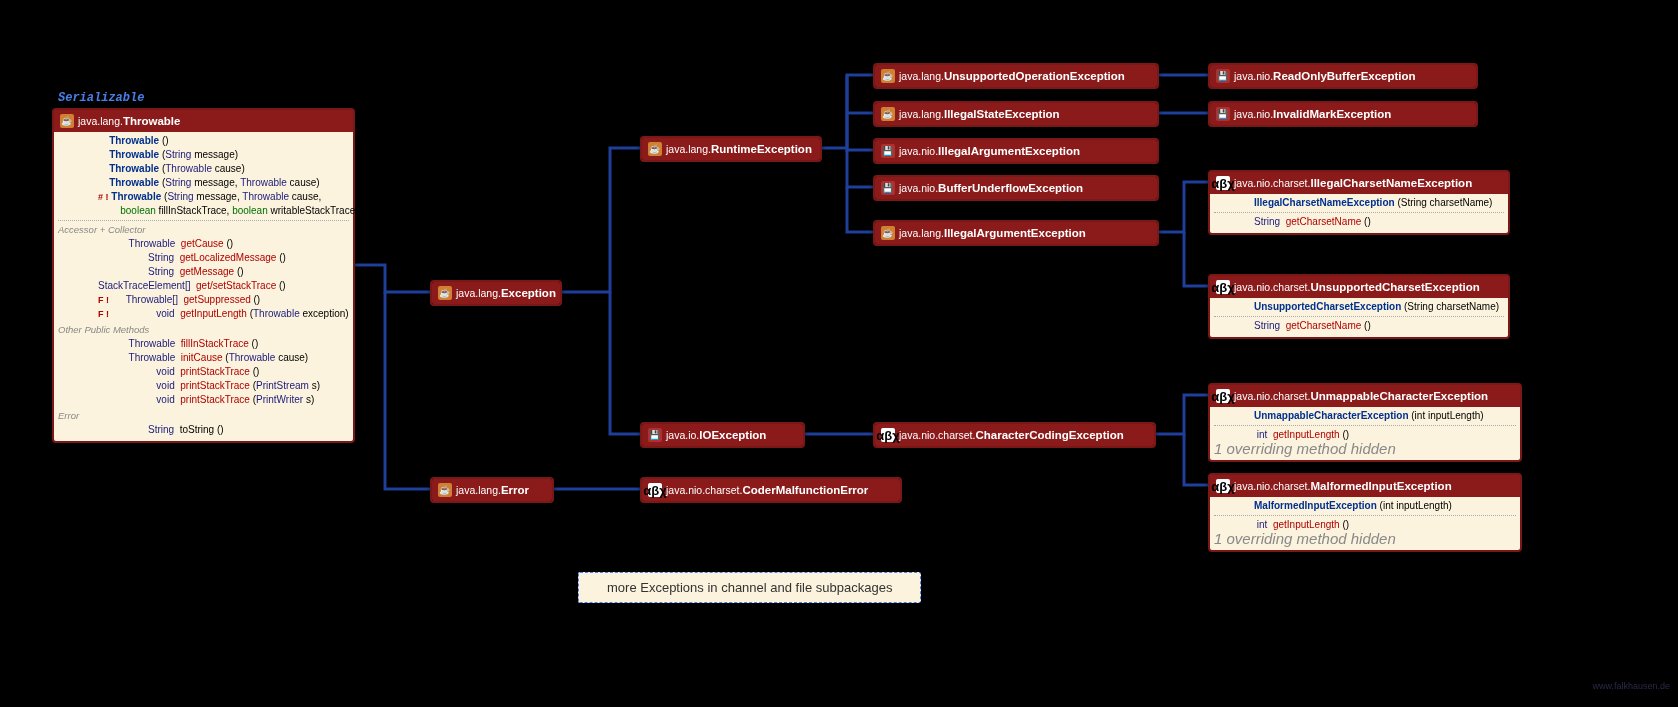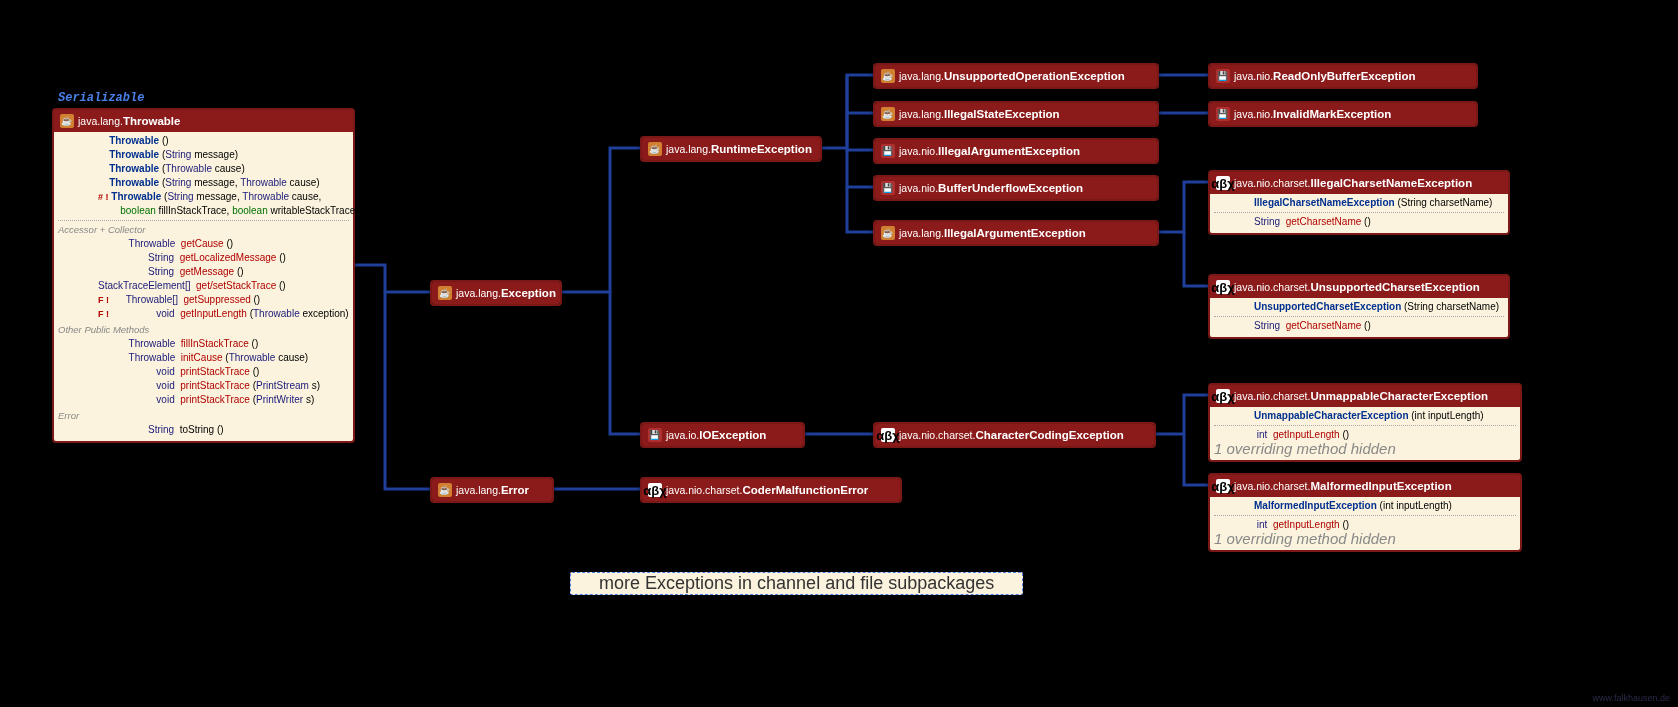--- a/index.html
+++ b/index.html
@@ -61,29 +61,30 @@
   .mname-ctor { color: #003090; font-weight: bold; }
   .param-t { color: #1a1a7a; }
   .param-n { color: #000; }
   .kw { color: #007000; }
   .marker { color: #b00000; font-weight: bold; font-size:9px; }
   .note-box {
     position: absolute;
     background: #fbf3dd;
     border: 1px dashed #4a7fe8;
     color: #333;
-    padding: 0 28px;
-    font-size: 18px;
+    padding: 7px 28px;
+    font-size: 13px;
     border-radius: 2px;
+    margin-left: 8px;
   }
   svg.connectors { position: absolute; top:0; left:0; pointer-events:none; }
   .watermark {
     position: absolute;
     right: 8px;
-    bottom: 4px;
+    bottom: 16px;
     color: #2a2a4a;
     font-size: 9px;
     text-align: center;
   }
   .subnote { color:#888; font-style:italic; font-size:15px; }
 </style>
 </head>
 <body>
 
 <svg class="connectors" width="1678" height="707">

